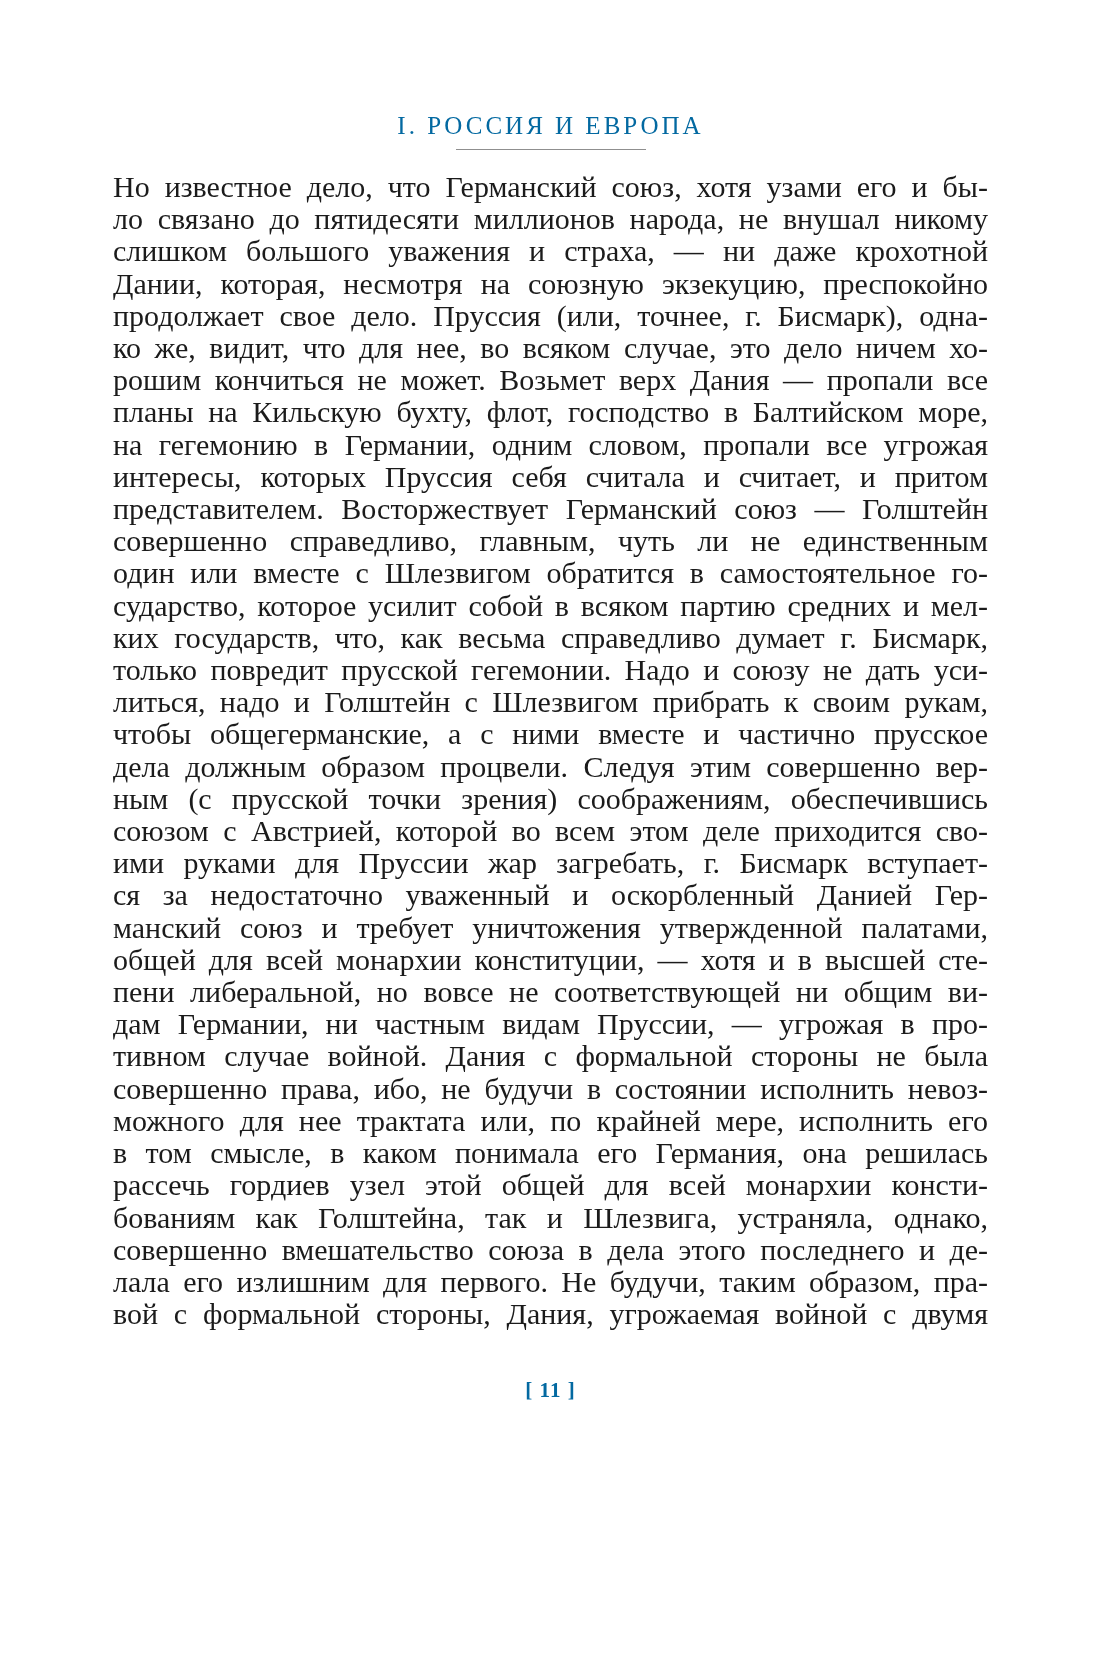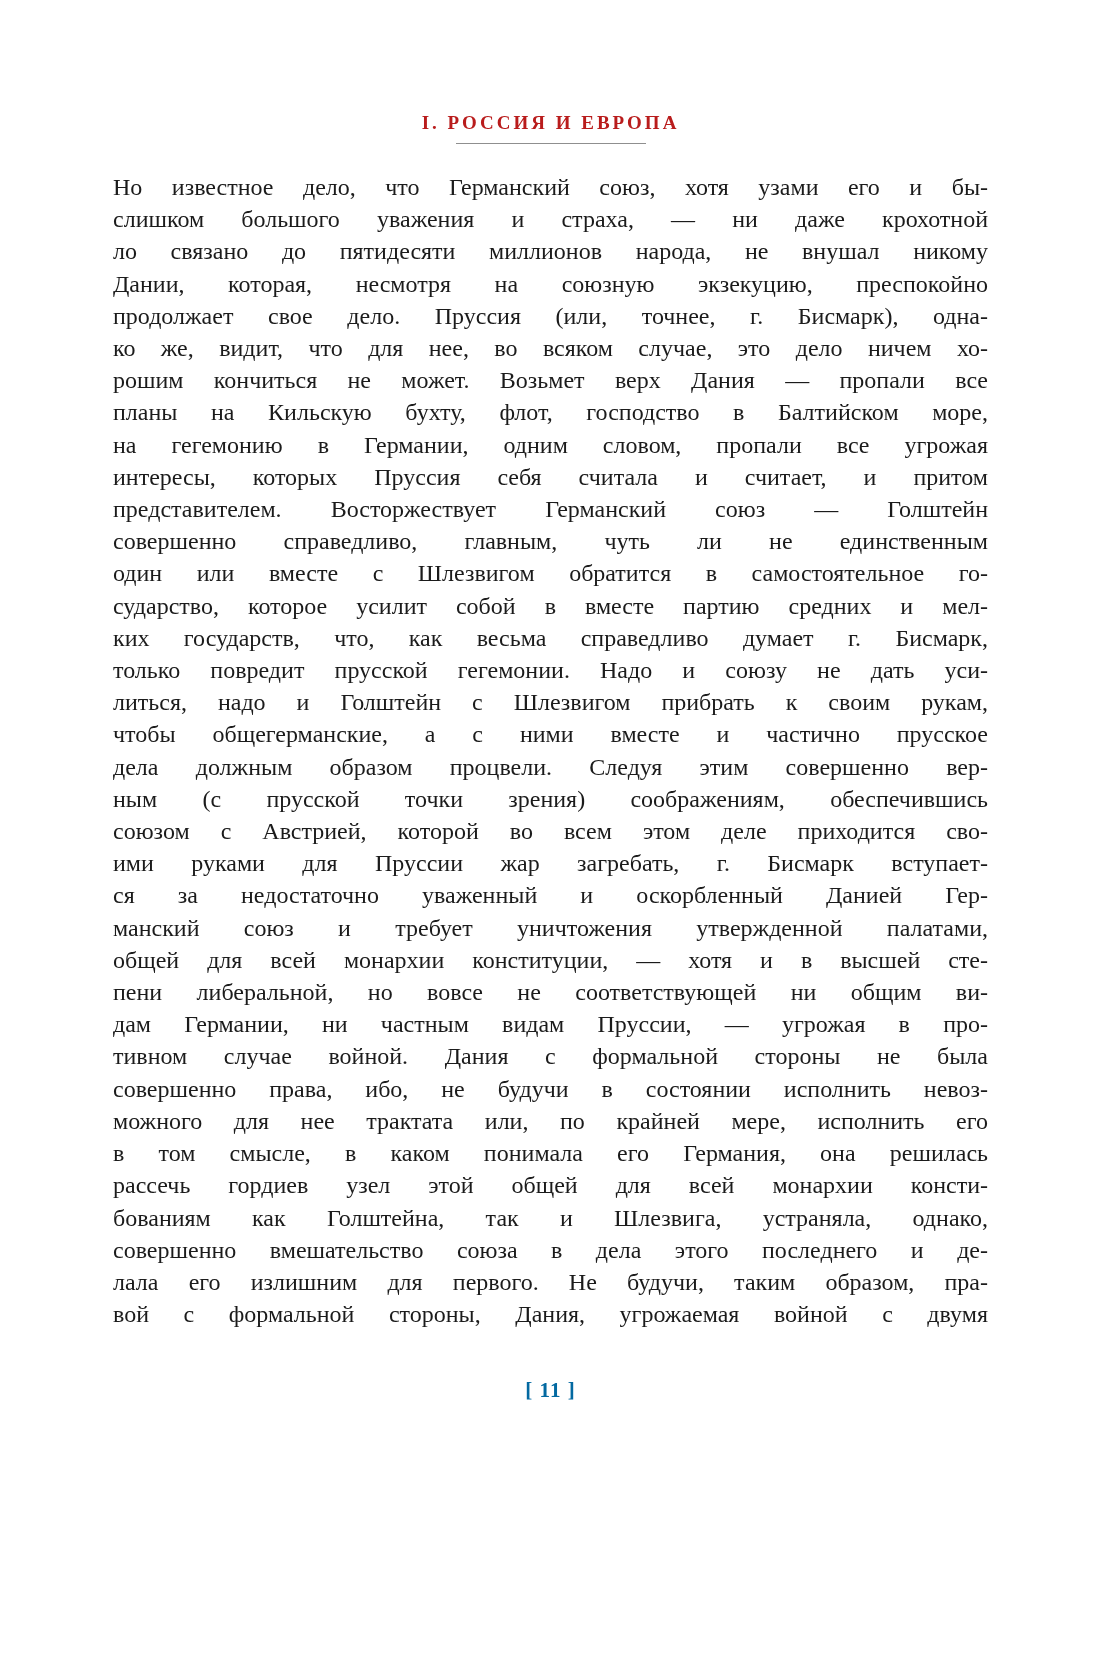--- a/index.html
+++ b/index.html
@@ -18,39 +18,39 @@
     overflow: hidden;
   }
   .running-head {
     position: absolute;
     top: 112px;
     left: 113px;
     width: 875px;
     text-align: center;
   }
   .chapter-title {
-    font-weight: bold;
-    font-size: 19px;
+    font-weight: normal;
+    font-size: 25px;
     letter-spacing: 3px;
-    color: #b91c1c;
+    color: #0369a1;
   }
   .header-rule {
     width: 190px;
     height: 1px;
     background: #8f8f8f;
     margin: 9px auto 0 auto;
   }
   .body-text {
     position: absolute;
     top: 171px;
     left: 113px;
     width: 875px;
   }
   .line {
-    font-size: 24px;
+    font-size: 30px;
     line-height: 32.2px;
     text-align: justify;
     text-align-last: justify;
     white-space: normal;
     word-spacing: 0.5px;
   }
   .page-footer {
     position: absolute;
     top: 1378px;
     left: 113px;
@@ -69,33 +69,33 @@
 
 <div class="page">
 
   <div class="running-head">
     <div class="chapter-title">I. РОССИЯ И ЕВРОПА</div>
     <div class="header-rule"></div>
   </div>
 
   <div class="body-text">
       <div class="line">Но известное дело, что Германский союз, хотя узами его и бы-</div>
+      <div class="line">ло связано до пятидесяти миллионов народа, не внушал никому</div>
       <div class="line">слишком большого уважения и страха, — ни даже крохотной</div>
-      <div class="line">ло связано до пятидесяти миллионов народа, не внушал никому</div>
       <div class="line">Дании, которая, несмотря на союзную экзекуцию, преспокойно</div>
       <div class="line">продолжает свое дело. Пруссия (или, точнее, г. Бисмарк), одна-</div>
       <div class="line">ко же, видит, что для нее, во всяком случае, это дело ничем хо-</div>
       <div class="line">рошим кончиться не может. Возьмет верх Дания — пропали все</div>
       <div class="line">планы на Кильскую бухту, флот, господство в Балтийском море,</div>
       <div class="line">на гегемонию в Германии, одним словом, пропали все угрожая</div>
       <div class="line">интересы, которых Пруссия себя считала и считает, и притом</div>
       <div class="line">представителем. Восторжествует Германский союз — Голштейн</div>
       <div class="line">совершенно справедливо, главным, чуть ли не единственным</div>
       <div class="line">один или вместе с Шлезвигом обратится в самостоятельное го-</div>
-      <div class="line">сударство, которое усилит собой в вместе партию средних и мел-</div>
+      <div class="line">сударство, которое усилит собой в всяком партию средних и мел-</div>
       <div class="line">ких государств, что, как весьма справедливо думает г. Бисмарк,</div>
       <div class="line">только повредит прусской гегемонии. Надо и союзу не дать уси-</div>
       <div class="line">литься, надо и Голштейн с Шлезвигом прибрать к своим рукам,</div>
       <div class="line">чтобы общегерманские, а с ними вместе и частично прусское</div>
       <div class="line">дела должным образом процвели. Следуя этим совершенно вер-</div>
       <div class="line">ным (с прусской точки зрения) соображениям, обеспечившись</div>
       <div class="line">союзом с Австрией, которой во всем этом деле приходится сво-</div>
       <div class="line">ими руками для Пруссии жар загребать, г. Бисмарк вступает-</div>
       <div class="line">ся за недостаточно уваженный и оскорбленный Данией Гер-</div>
       <div class="line">манский союз и требует уничтожения утвержденной палатами,</div>

